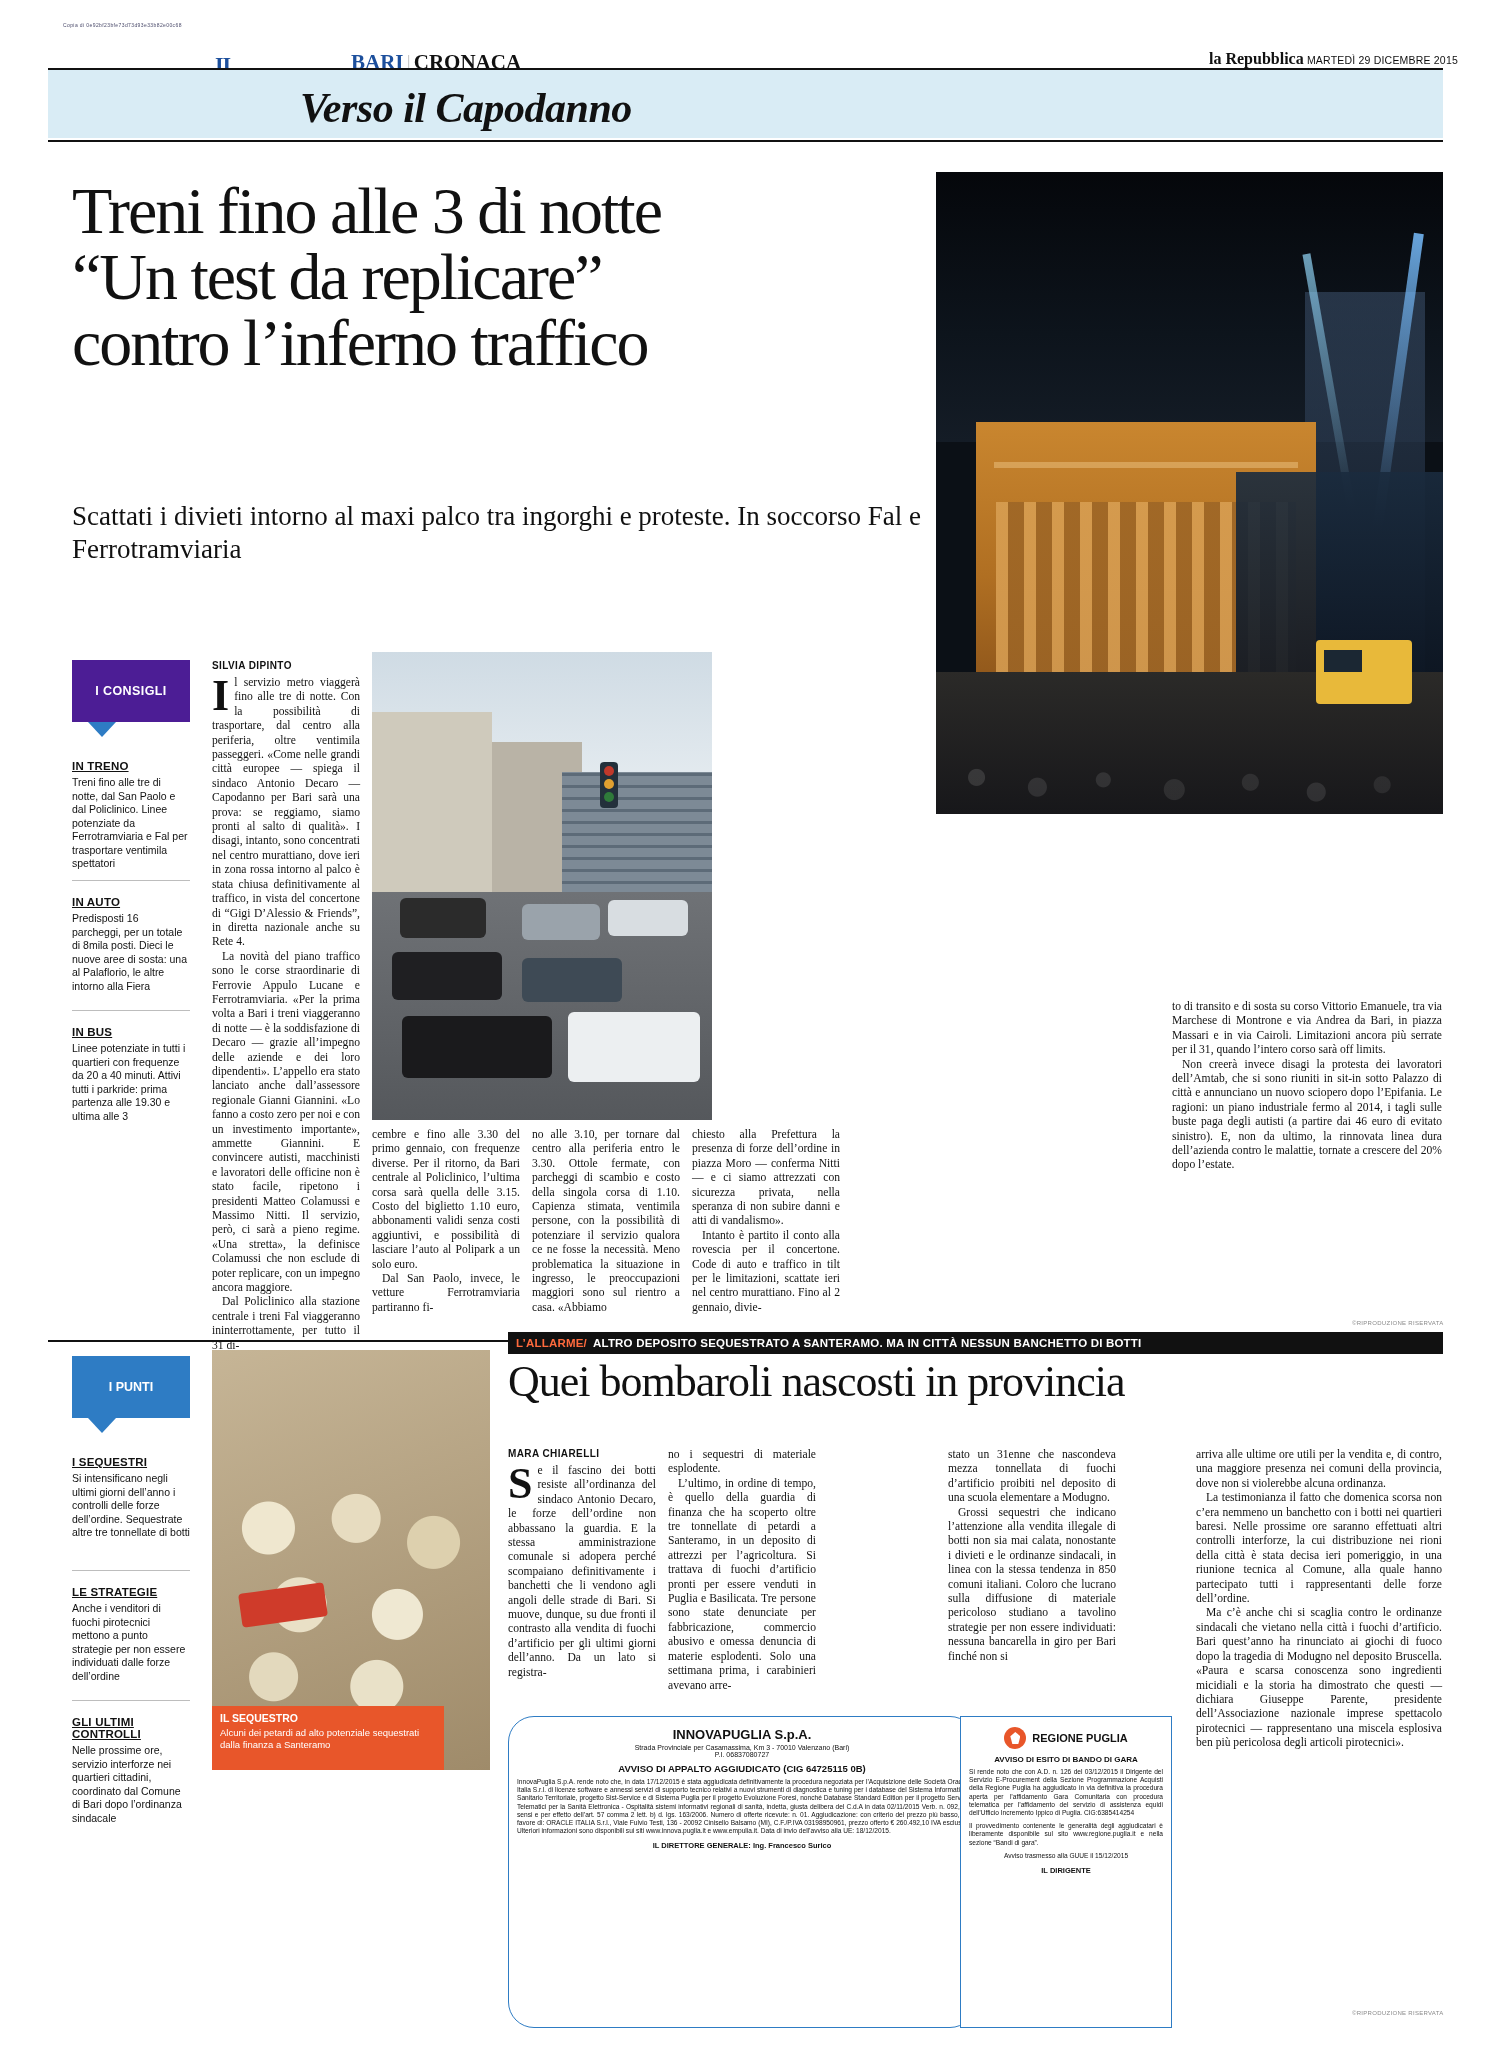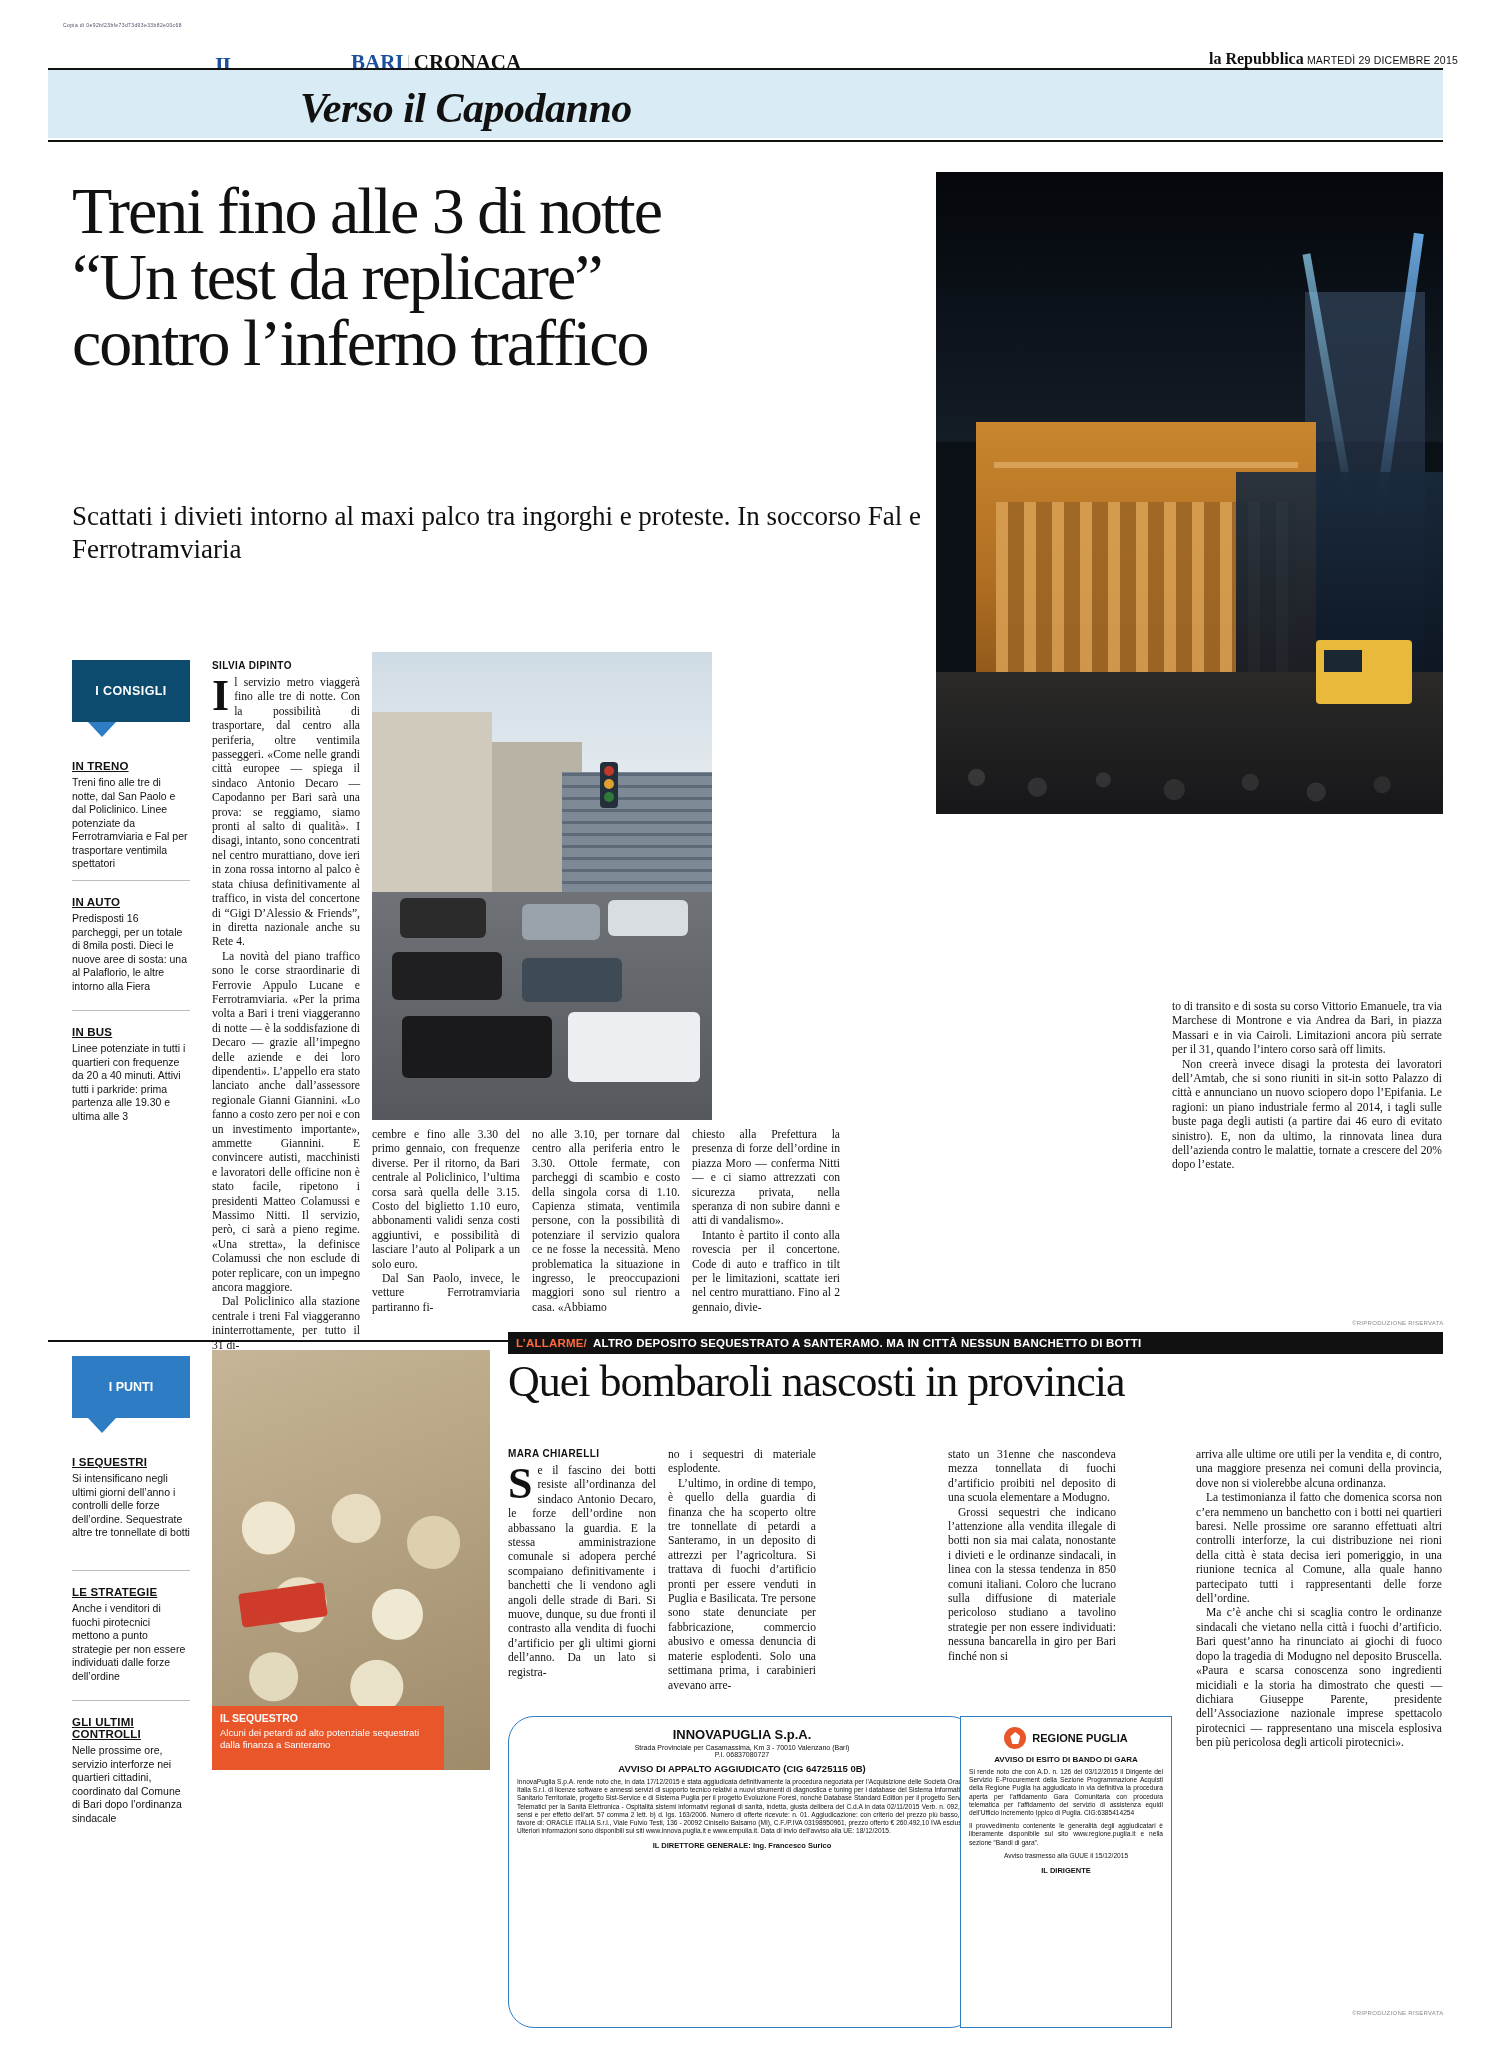--- a/index.html
+++ b/index.html
@@ -56,21 +56,21 @@
   .pb-rig{position:absolute;right:18px;top:120px;width:120px;height:400px;background:linear-gradient(180deg,rgba(90,120,160,.35),rgba(20,30,45,.8));}
   .pb-beam{position:absolute;right:40px;top:60px;width:10px;height:300px;background:linear-gradient(180deg,rgba(120,190,255,.85),rgba(120,190,255,0));transform:rotate(8deg);}
   .pb-beam2{position:absolute;right:110px;top:80px;width:8px;height:260px;background:linear-gradient(180deg,rgba(150,220,255,.7),rgba(150,220,255,0));transform:rotate(-10deg);}
   .pb-stage{position:absolute;left:300px;top:300px;width:210px;height:230px;background:linear-gradient(180deg,#1a2b3e,#0c1420);opacity:.9;}
 
   .caption-box{position:absolute;left:936px;top:832px;width:238px;height:136px;background:#e8562a;color:#fff;padding:8px 10px;box-sizing:border-box;}
   .caption-box .ttl{font-family:"Liberation Sans",sans-serif;font-weight:bold;font-size:11px;letter-spacing:.2px;margin-bottom:4px;}
   .caption-box .txt{font-family:"Liberation Sans",sans-serif;font-size:10px;line-height:13px;}
 
   
-  .rail-tag{position:absolute;left:72px;top:660px;width:118px;height:62px;background:#0c4a6e;color:#fff;font-family:"Liberation Sans",sans-serif;font-weight:bold;font-size:12.5px;letter-spacing:.4px;display:flex;align-items:center;justify-content:center;}
+  .rail-tag{position:absolute;left:72px;top:660px;width:118px;height:62px;background:#4c1d95;color:#fff;font-family:"Liberation Sans",sans-serif;font-weight:bold;font-size:12.5px;letter-spacing:.4px;display:flex;align-items:center;justify-content:center;}
   .rail-tag:after{content:"";position:absolute;left:16px;top:62px;border-left:14px solid transparent;border-right:14px solid transparent;border-top:15px solid #2e7cc4;}
   .rail-block{position:absolute;left:72px;width:118px;font-family:"Liberation Sans",sans-serif;}
   .rail-block h4{margin:0 0 4px 0;font-size:11.5px;letter-spacing:.2px;text-decoration:underline;}
   .rail-block p{margin:0;font-size:10.5px;line-height:13.5px;}
   .rail-rule{position:absolute;left:72px;width:118px;height:1px;background:#bdbdbd;}
 
   
   .byline{position:absolute;font-family:"Liberation Sans",sans-serif;font-weight:bold;font-size:10px;letter-spacing:.4px;color:#111;}
   .col{position:absolute;font-family:"Liberation Serif",serif;font-size:11.6px;line-height:14.4px;text-align:justify;color:#111;}
   .col p{margin:0 0 0 0;text-indent:10px;}

